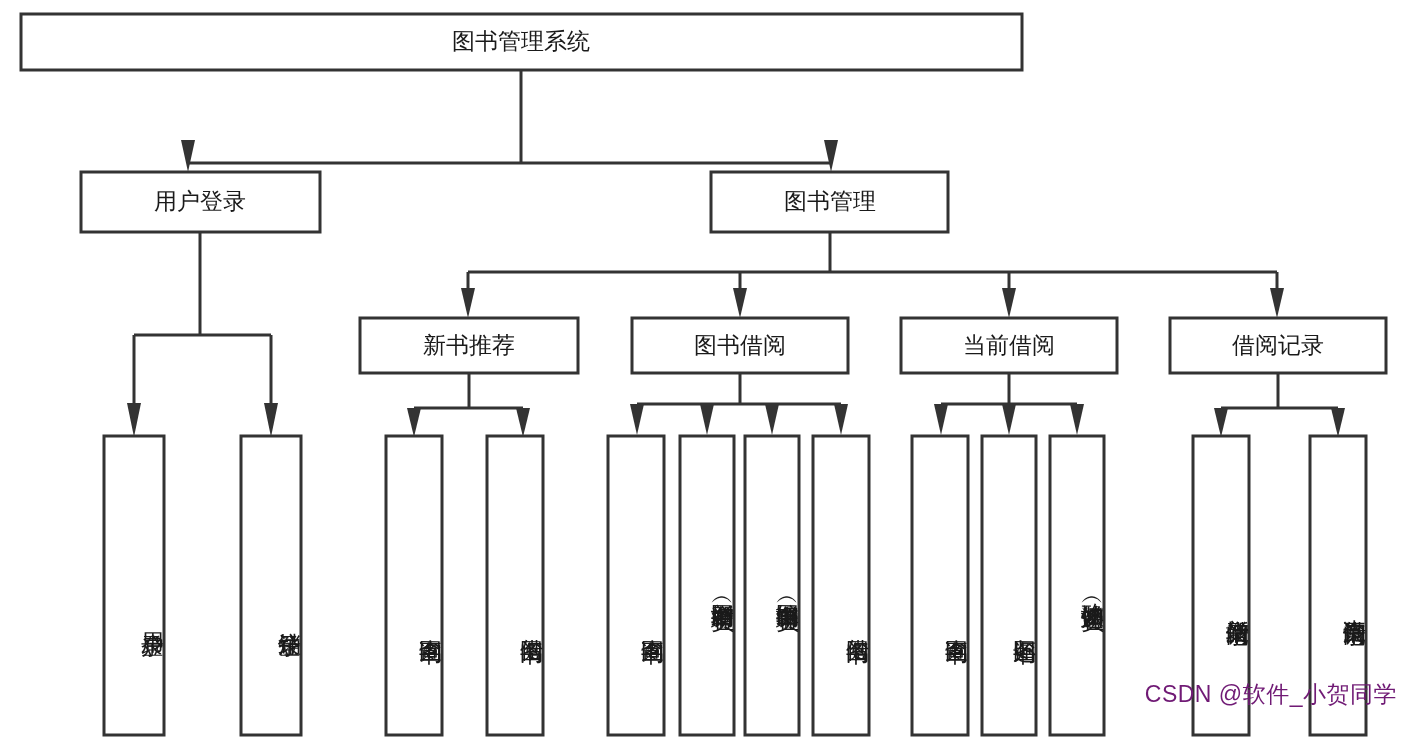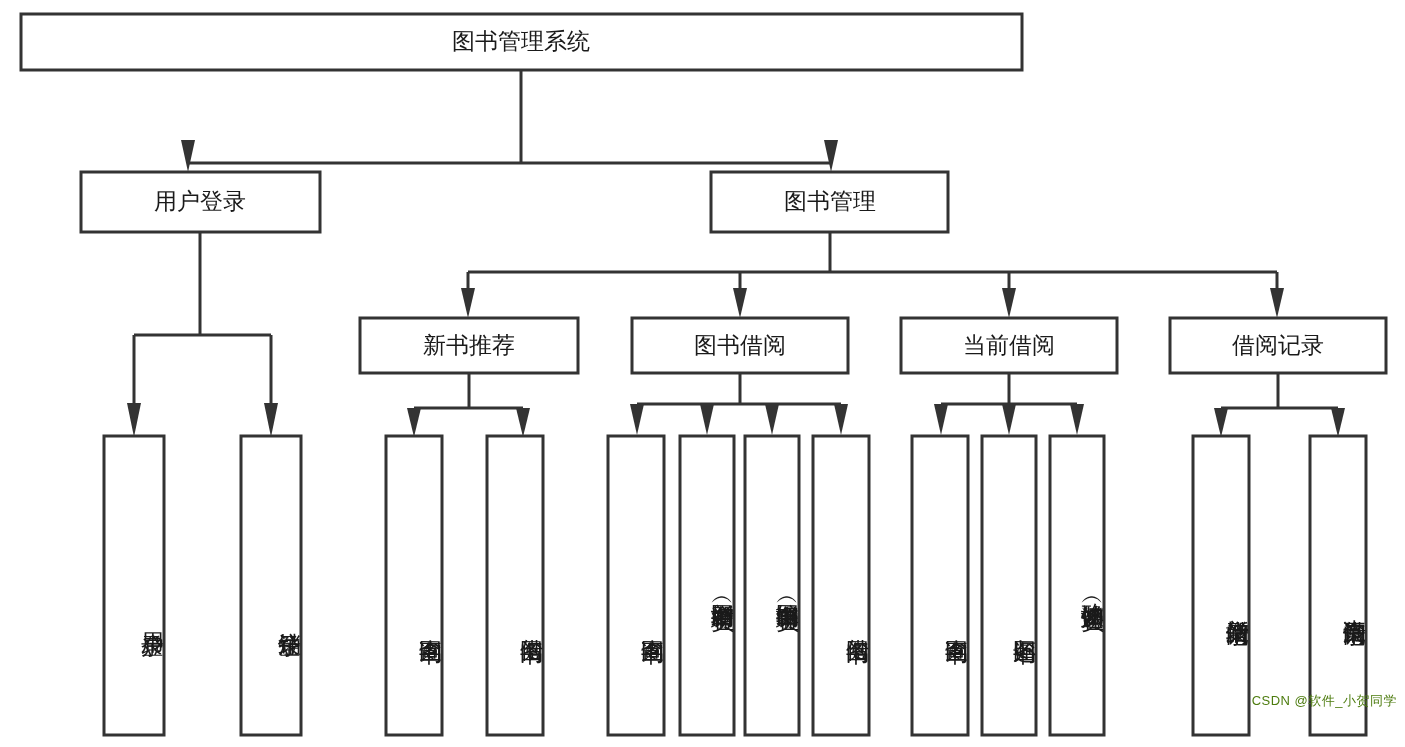--- a/index.html
+++ b/index.html
@@ -62,22 +62,22 @@
     display: flex;
     align-items: flex-start;
     justify-content: center;
     pointer-events: none;
   }
   .watermark {
     position: absolute;
     right: 8px;
     bottom: 6px;
     font-family: "Liberation Sans", "DejaVu Sans", sans-serif;
-    font-size: 13px;
-    color: #4d7c0f;
+    font-size: 23px;
+    color: #701a75;
     white-space: nowrap;
     letter-spacing: 0.5px;
   }
 </style>
 </head>
 <body>
 
 <div id="diagram-root">
 
   <svg id="flow-svg" viewBox="0 0 1405 747">

